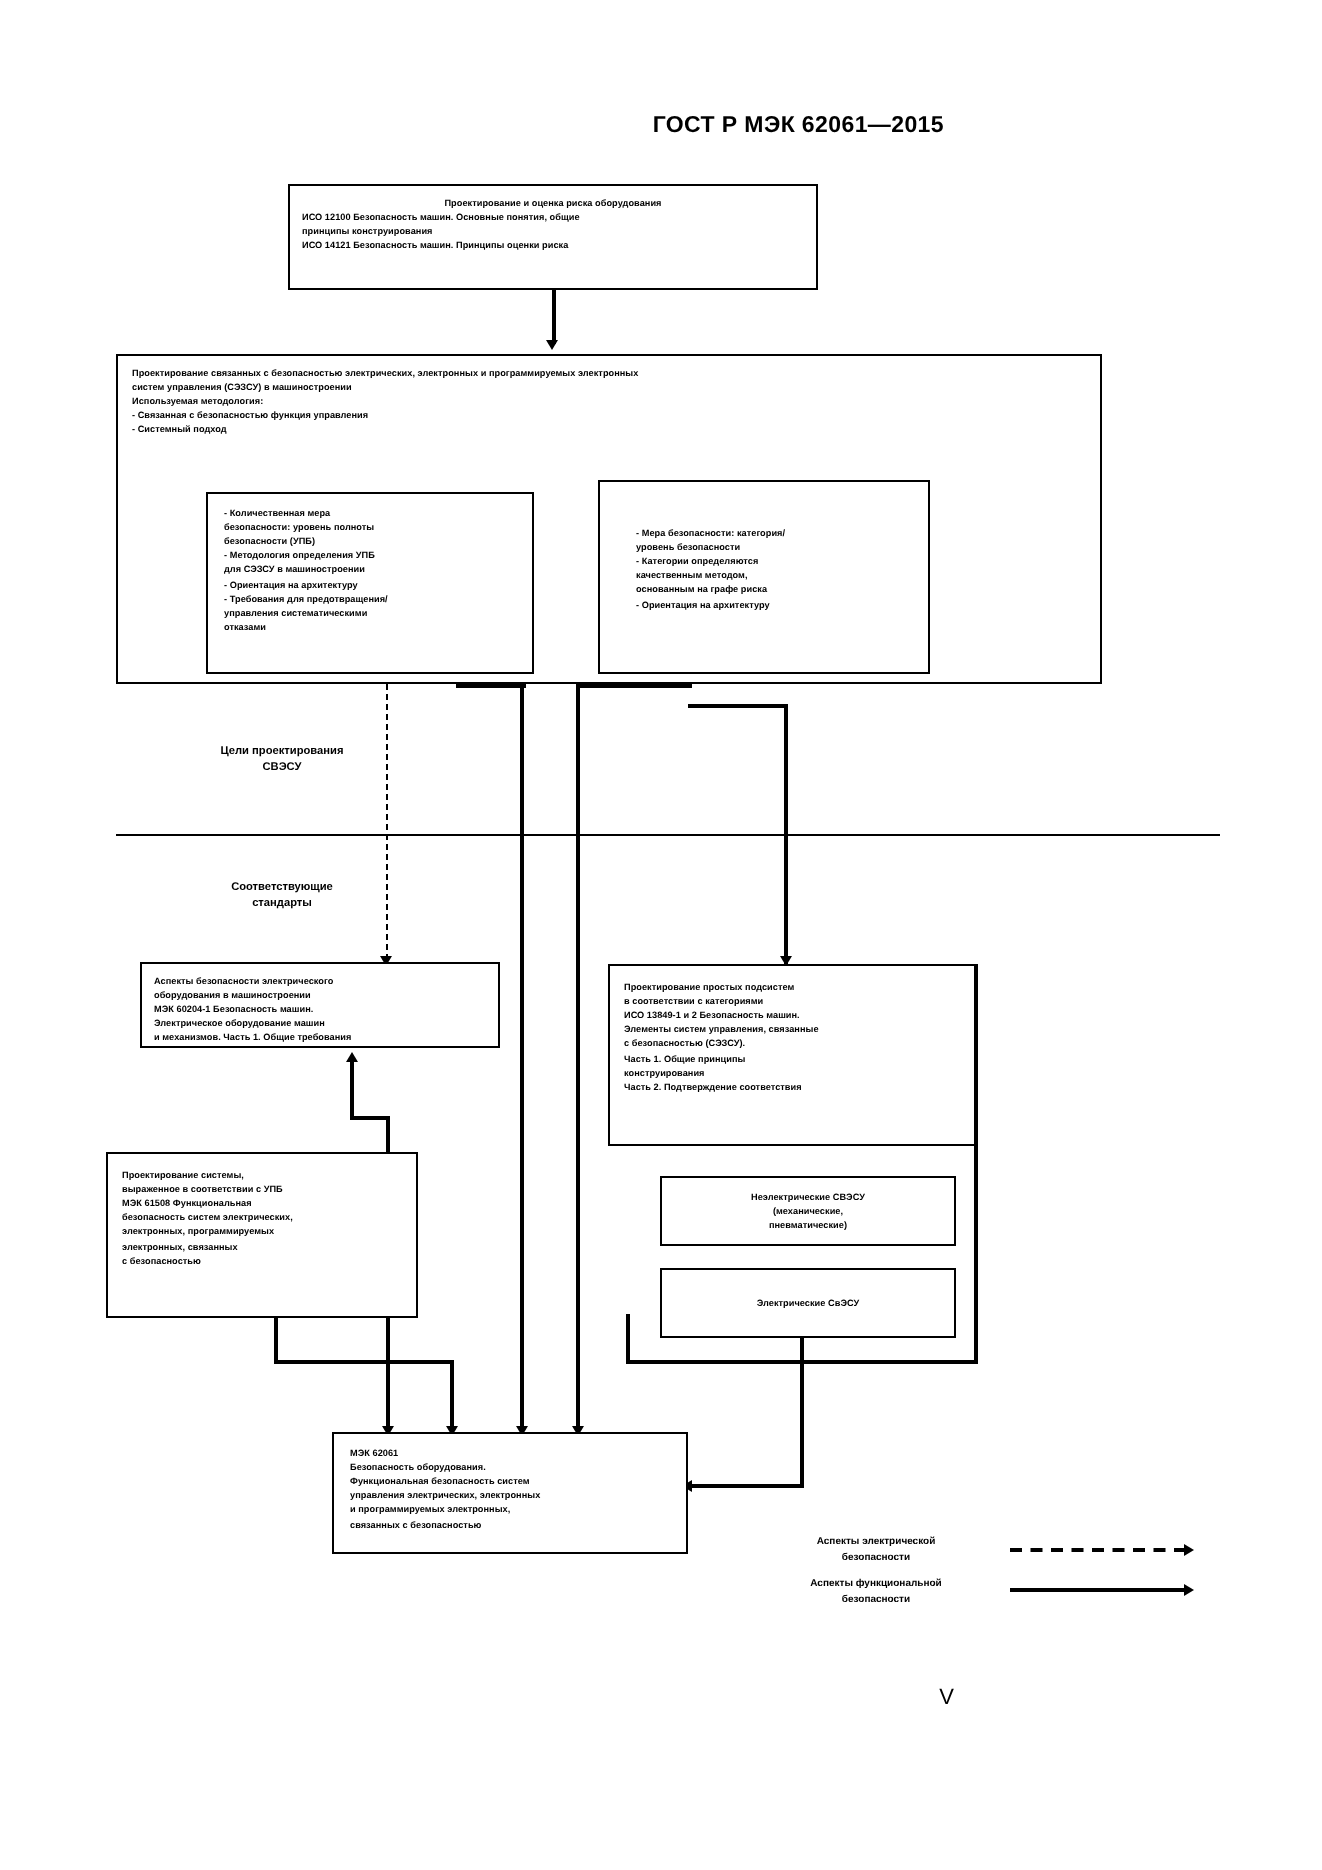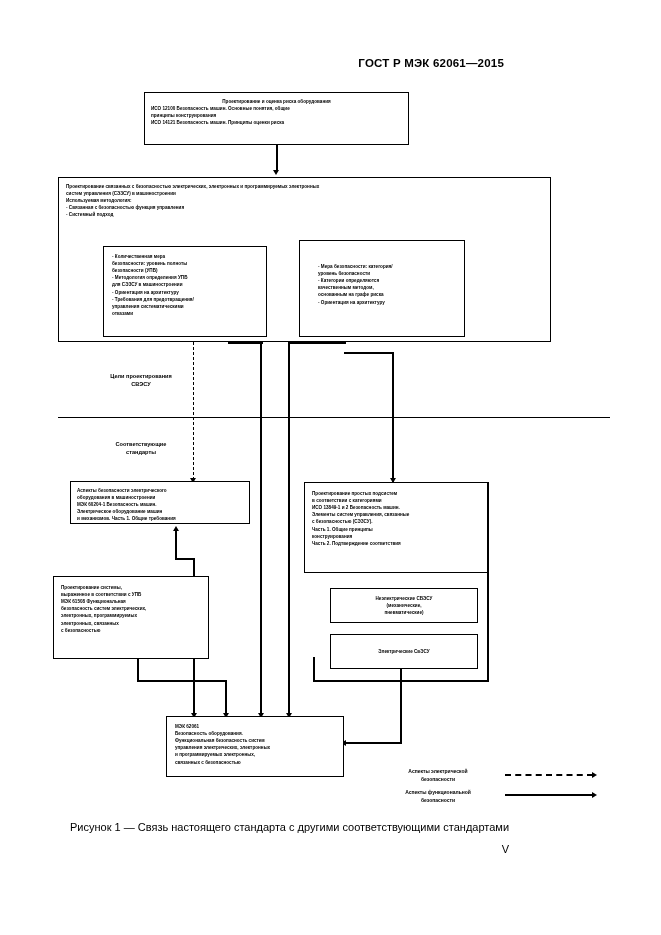--- a/index.html
+++ b/index.html
@@ -9,21 +9,21 @@
   body {
     width: 661px; height: 935px;
     position: relative;
     font-family: "Liberation Sans", sans-serif;
     color: #000000;
     overflow: hidden;
   }
   #page {
     position: absolute;
     left: 0; top: 0;
-    width: 549px; height: 935px; padding-left: 32px;
+    width: 549px; height: 935px;
   }
   .hdr {
     position: absolute;
     right: 77px; top: 57px;
     font-size: 11.5px;
     font-weight: bold;
     letter-spacing: 0.2px;
     white-space: nowrap;
   }
   .box {
@@ -285,16 +285,15 @@
   <div style="position:absolute; left:505px; top:774px; width:88px; height:0; border-top:2px dashed #000;"></div>
   <div class="arrow-r" style="left:592px; top:771.5px;"></div>
 
   <div class="legend-txt" style="left:378px; top:789px; width:120px;">
     <div>Аспекты функциональной</div>
     <div>безопасности</div>
   </div>
   <div class="hline" style="left:505px; top:794px; width:88px; height:2.2px;"></div>
   <div class="arrow-r" style="left:592px; top:791.5px;"></div>
 
-  <div class="caption">Рисунок 1 — Связь настоящего стандарта с другими соответствующими стандартами</div>
   <div class="pagenum">V</div>
 
 </div>
 
 </body></html>

